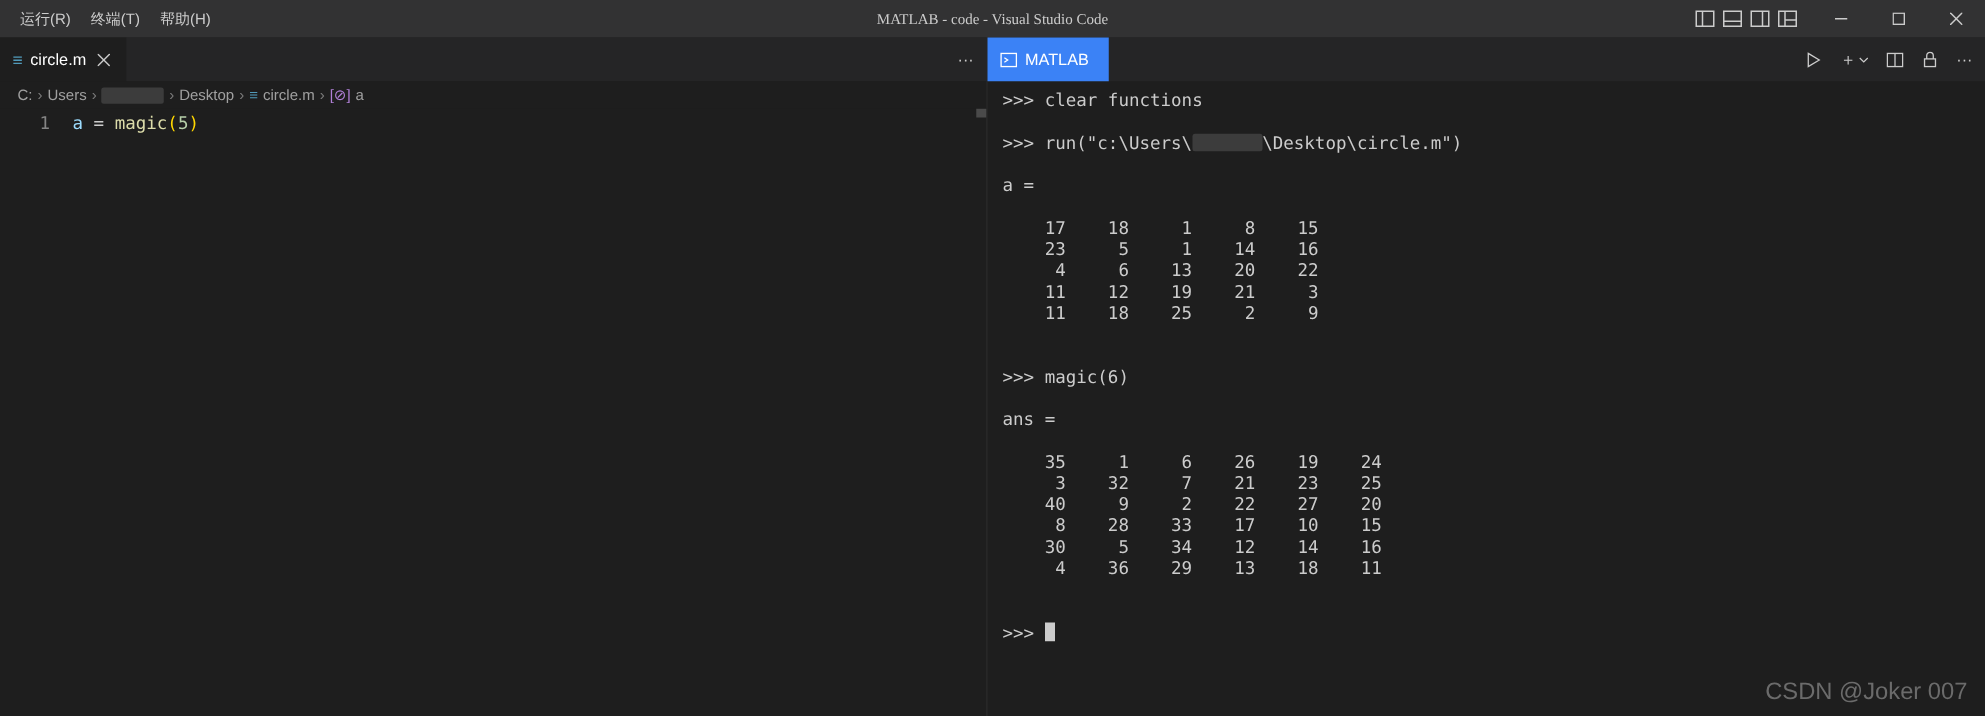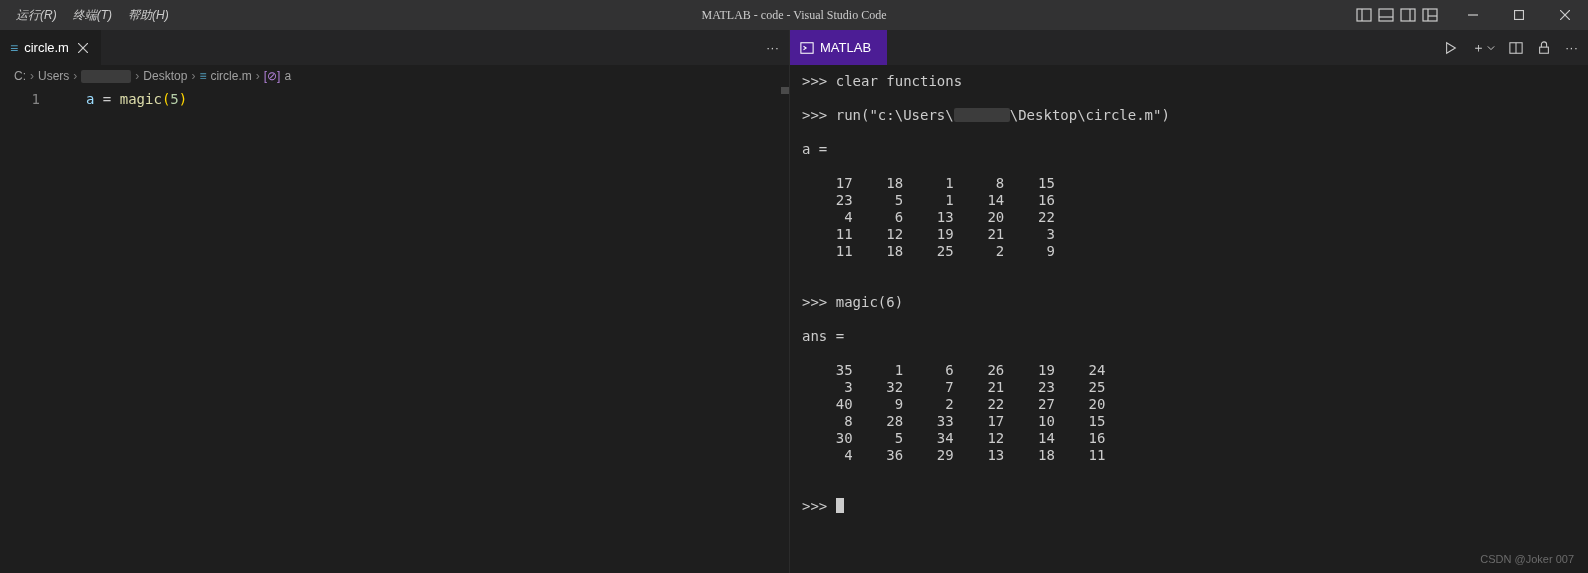--- a/index.html
+++ b/index.html
@@ -4,21 +4,21 @@
 <style>
 * { margin:0; padding:0; box-sizing:border-box; }
 body {
   width:1588px; height:573px;
   background:#1e1e1e; color:#cccccc;
   font-family:"Segoe UI","Microsoft YaHei",sans-serif;
   font-size:13px; overflow:hidden; position:relative;
 }
 
 .titlebar { height:30px; background:#323233; display:flex; align-items:center; position:relative; }
-.menu { display:flex; padding-left:8px;font-style:italic; }
+.menu { display:flex; padding-left:8px; }
 .menu-item { padding:4px 8px; color:#cccccc; font-size:12px; }
 .title-center { position:absolute; left:50%; transform:translateX(-50%); color:#cccccc; font-size:12px;font-family:Liberation Serif, serif; }
 .title-right { position:absolute; right:0; display:flex; align-items:center; }
 .layout-icons { display:flex; gap:6px; padding-right:12px; }
 .layout-icon { width:16px; height:16px; display:flex; align-items:center; justify-content:center; color:#cccccc; }
 .win-controls { display:flex; }
 .win-btn { width:46px; height:30px; display:flex; align-items:center; justify-content:center; color:#cccccc; }
 .win-btn svg { width:10px; height:10px; }
 
 
@@ -40,37 +40,37 @@
 .breadcrumb { height:22px; display:flex; align-items:center; padding:0 14px; font-size:12px; color:#a0a0a0; gap:4px; background:#1e1e1e; }
 .breadcrumb .chev { color:#7a7a7a; }
 .breadcrumb .file-icon { color:#519aba; }
 .breadcrumb .sym-icon { color:#b180d7; }
 .breadcrumb .redact { display:inline-block; width:50px; height:13px; background:#3c3c3c; border-radius:2px; vertical-align:middle; }
 
 
 .editor { flex:1; display:flex; font-family:Consolas,monospace; font-size:14px; padding-top:2px; position:relative; }
 .gutter { width:58px; text-align:right; color:#858585; padding-right:18px; line-height:20px; }
 .minimap { position:absolute; right:0; top:0; width:8px; height:7px; background:#4a4a4a; }
-.code { flex:1; line-height:20px; position:relative;margin-left:28px; }
+.code { flex:1; line-height:20px; position:relative; }
 .code-line { white-space:pre; }
 .code .kw { color:#9cdcfe; }
 .code .fn { color:#dcdcaa; }
 .code .br1 { color:#ffd700; }
 .code .num { color:#b5cea8; }
 
 
 .term-tabbar { height:35px; background:#252526; display:flex; align-items:center; }
-.term-tab { height:35px; padding:0 10px; display:flex; align-items:center; gap:6px; background:#4c1d95; color:#fff; font-size:13px; }
+.term-tab { height:35px; padding:0 10px; display:flex; align-items:center; gap:6px; background:#3b82f6; color:#fff; font-size:13px; }
 .term-tab .run-icon-sq { width:14px; height:14px; }
 .term-body { flex:1; font-family:Consolas,monospace; font-size:14px; line-height:17px; color:#cccccc; padding:8px 0 0 12px; white-space:pre; overflow:hidden; }
 .redact-inline { display:inline-block; width:56px; height:14px; background:#3c3c3c; border-radius:2px; vertical-align:-2px; }
 .cursor { display:inline-block; width:8px; height:15px; background:#cccccc; vertical-align:-2px; }
 
 
-.watermark { position:absolute; right:14px; bottom:8px; color:#6b6b6b; font-size:11px;margin-top:11px; }
+.watermark { position:absolute; right:14px; bottom:8px; color:#6b6b6b; font-size:19px;margin-top:11px; }
 
 svg { stroke:currentColor; fill:none; stroke-width:1.2; }
 </style>
 </head>
 <body>
 
 <div class="titlebar">
   <div class="menu">
     <div class="menu-item">运行(R)</div>
     <div class="menu-item">终端(T)</div>

